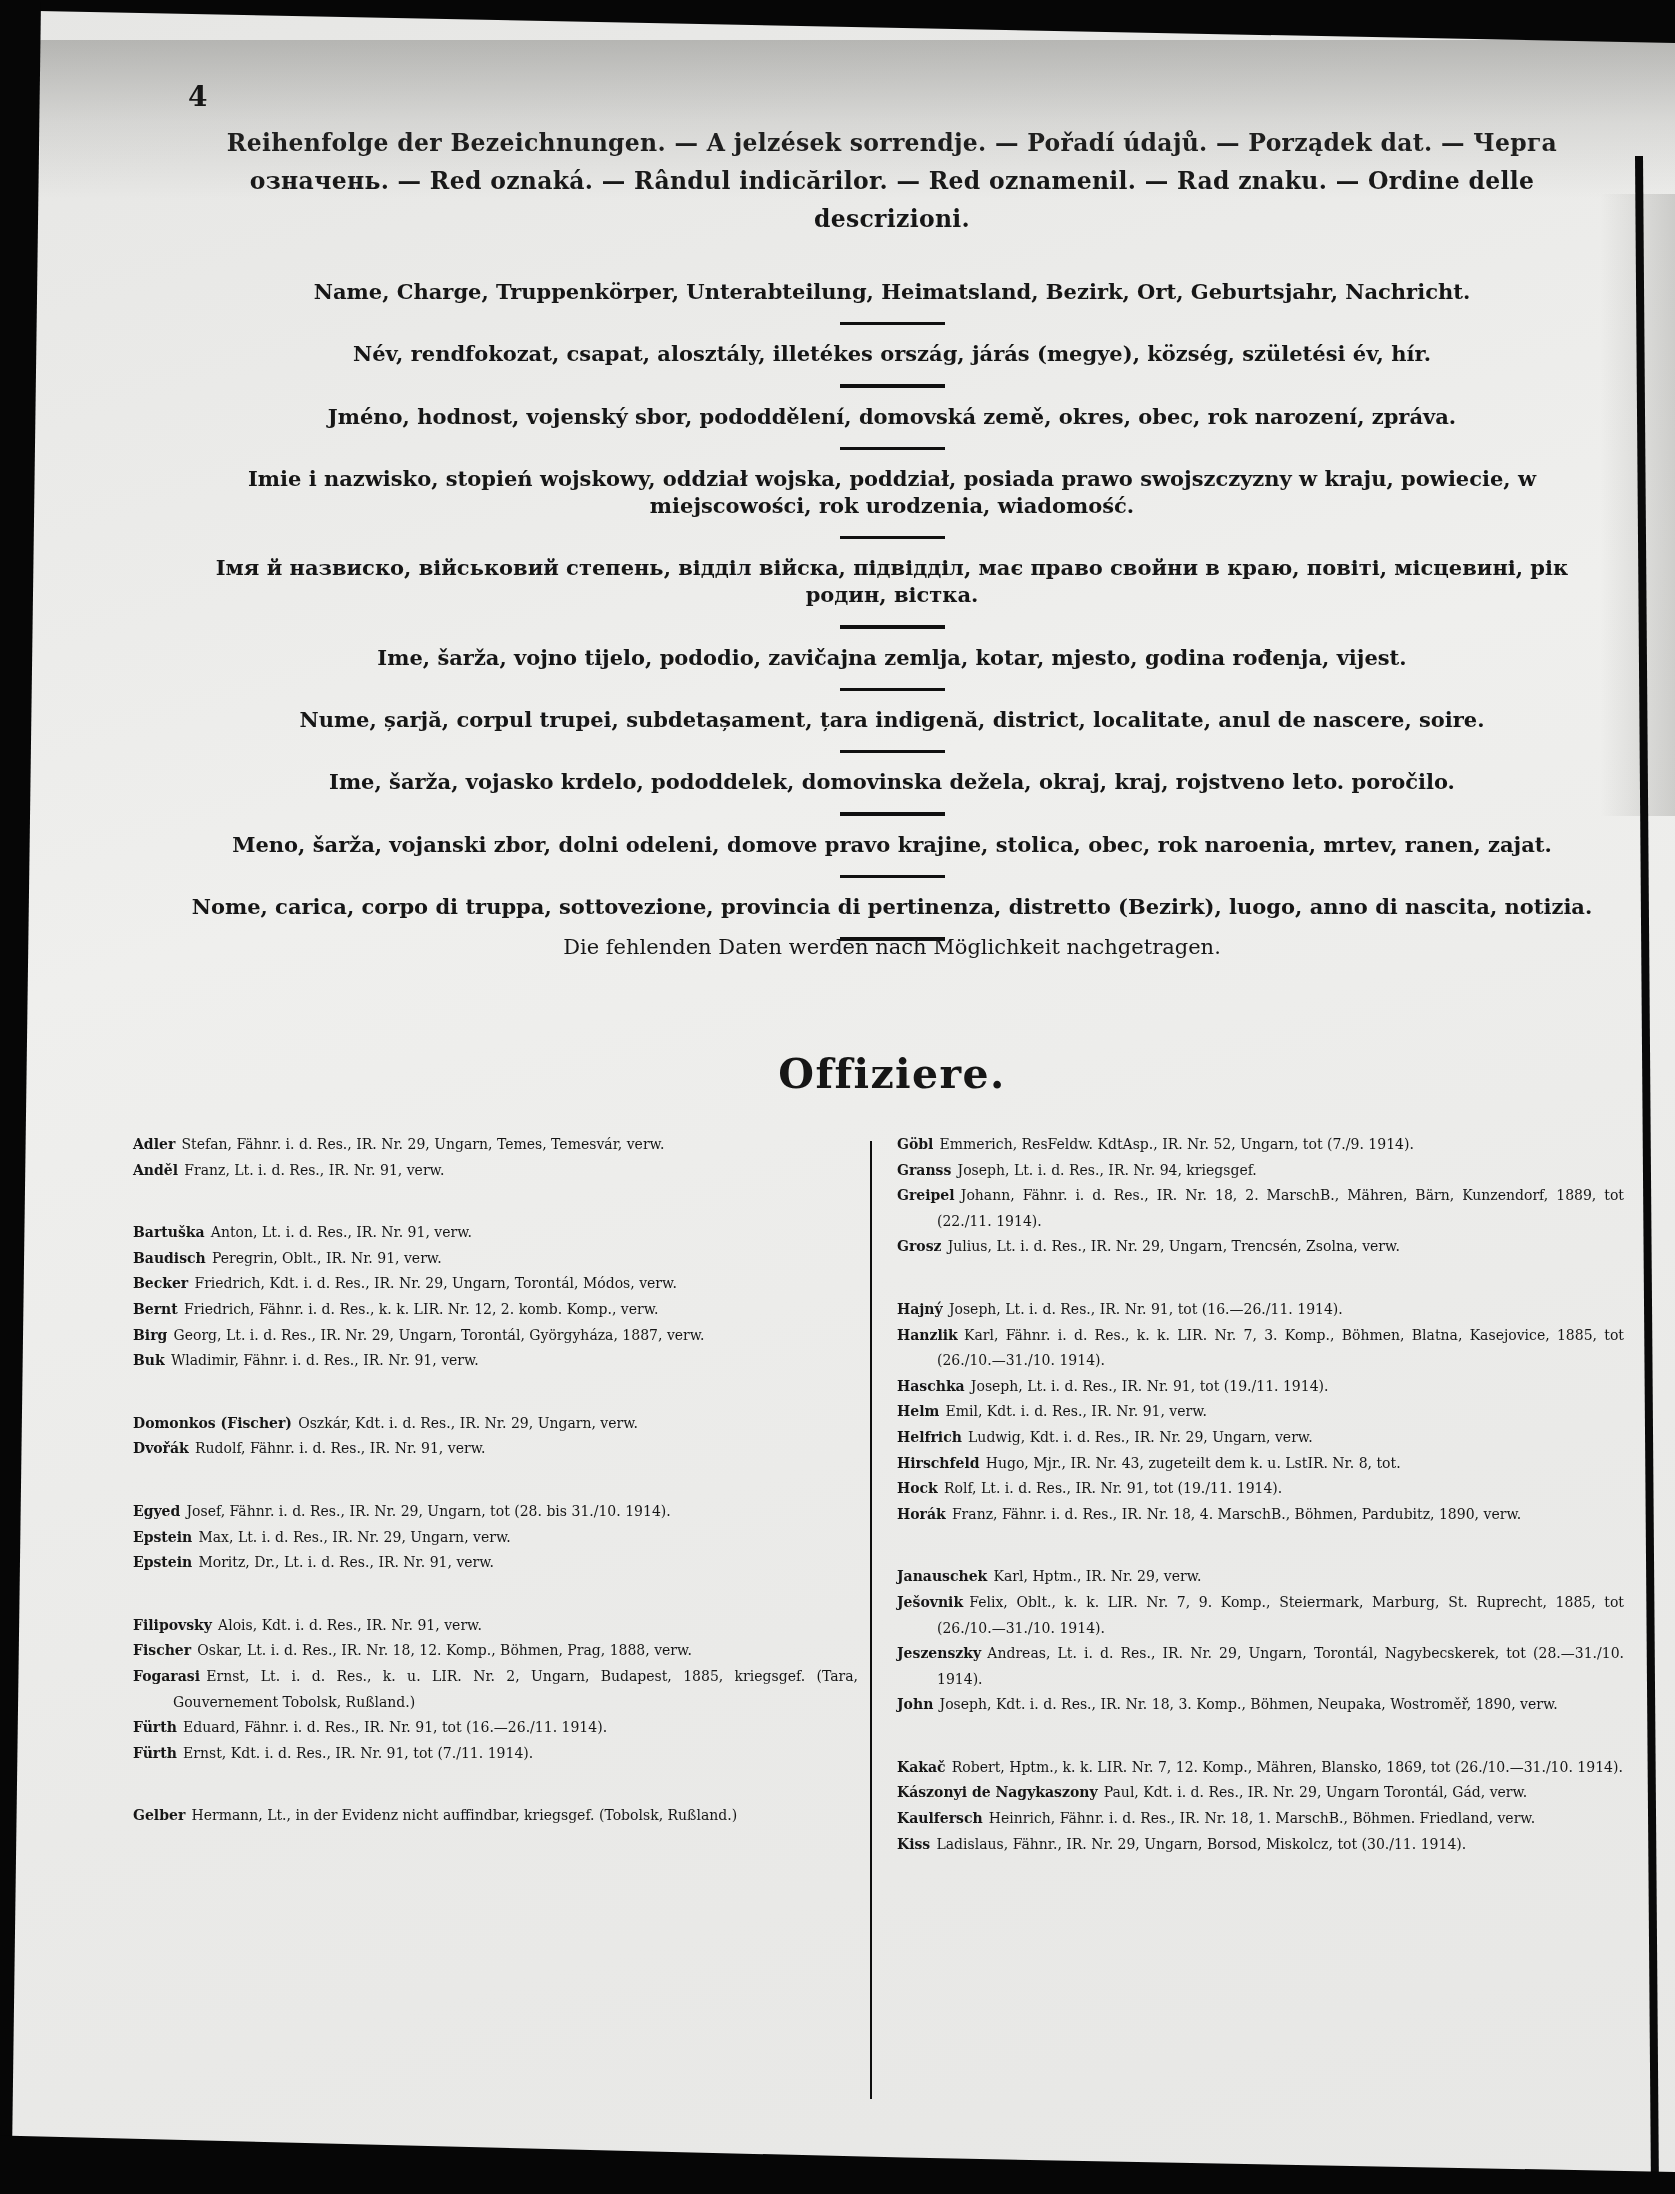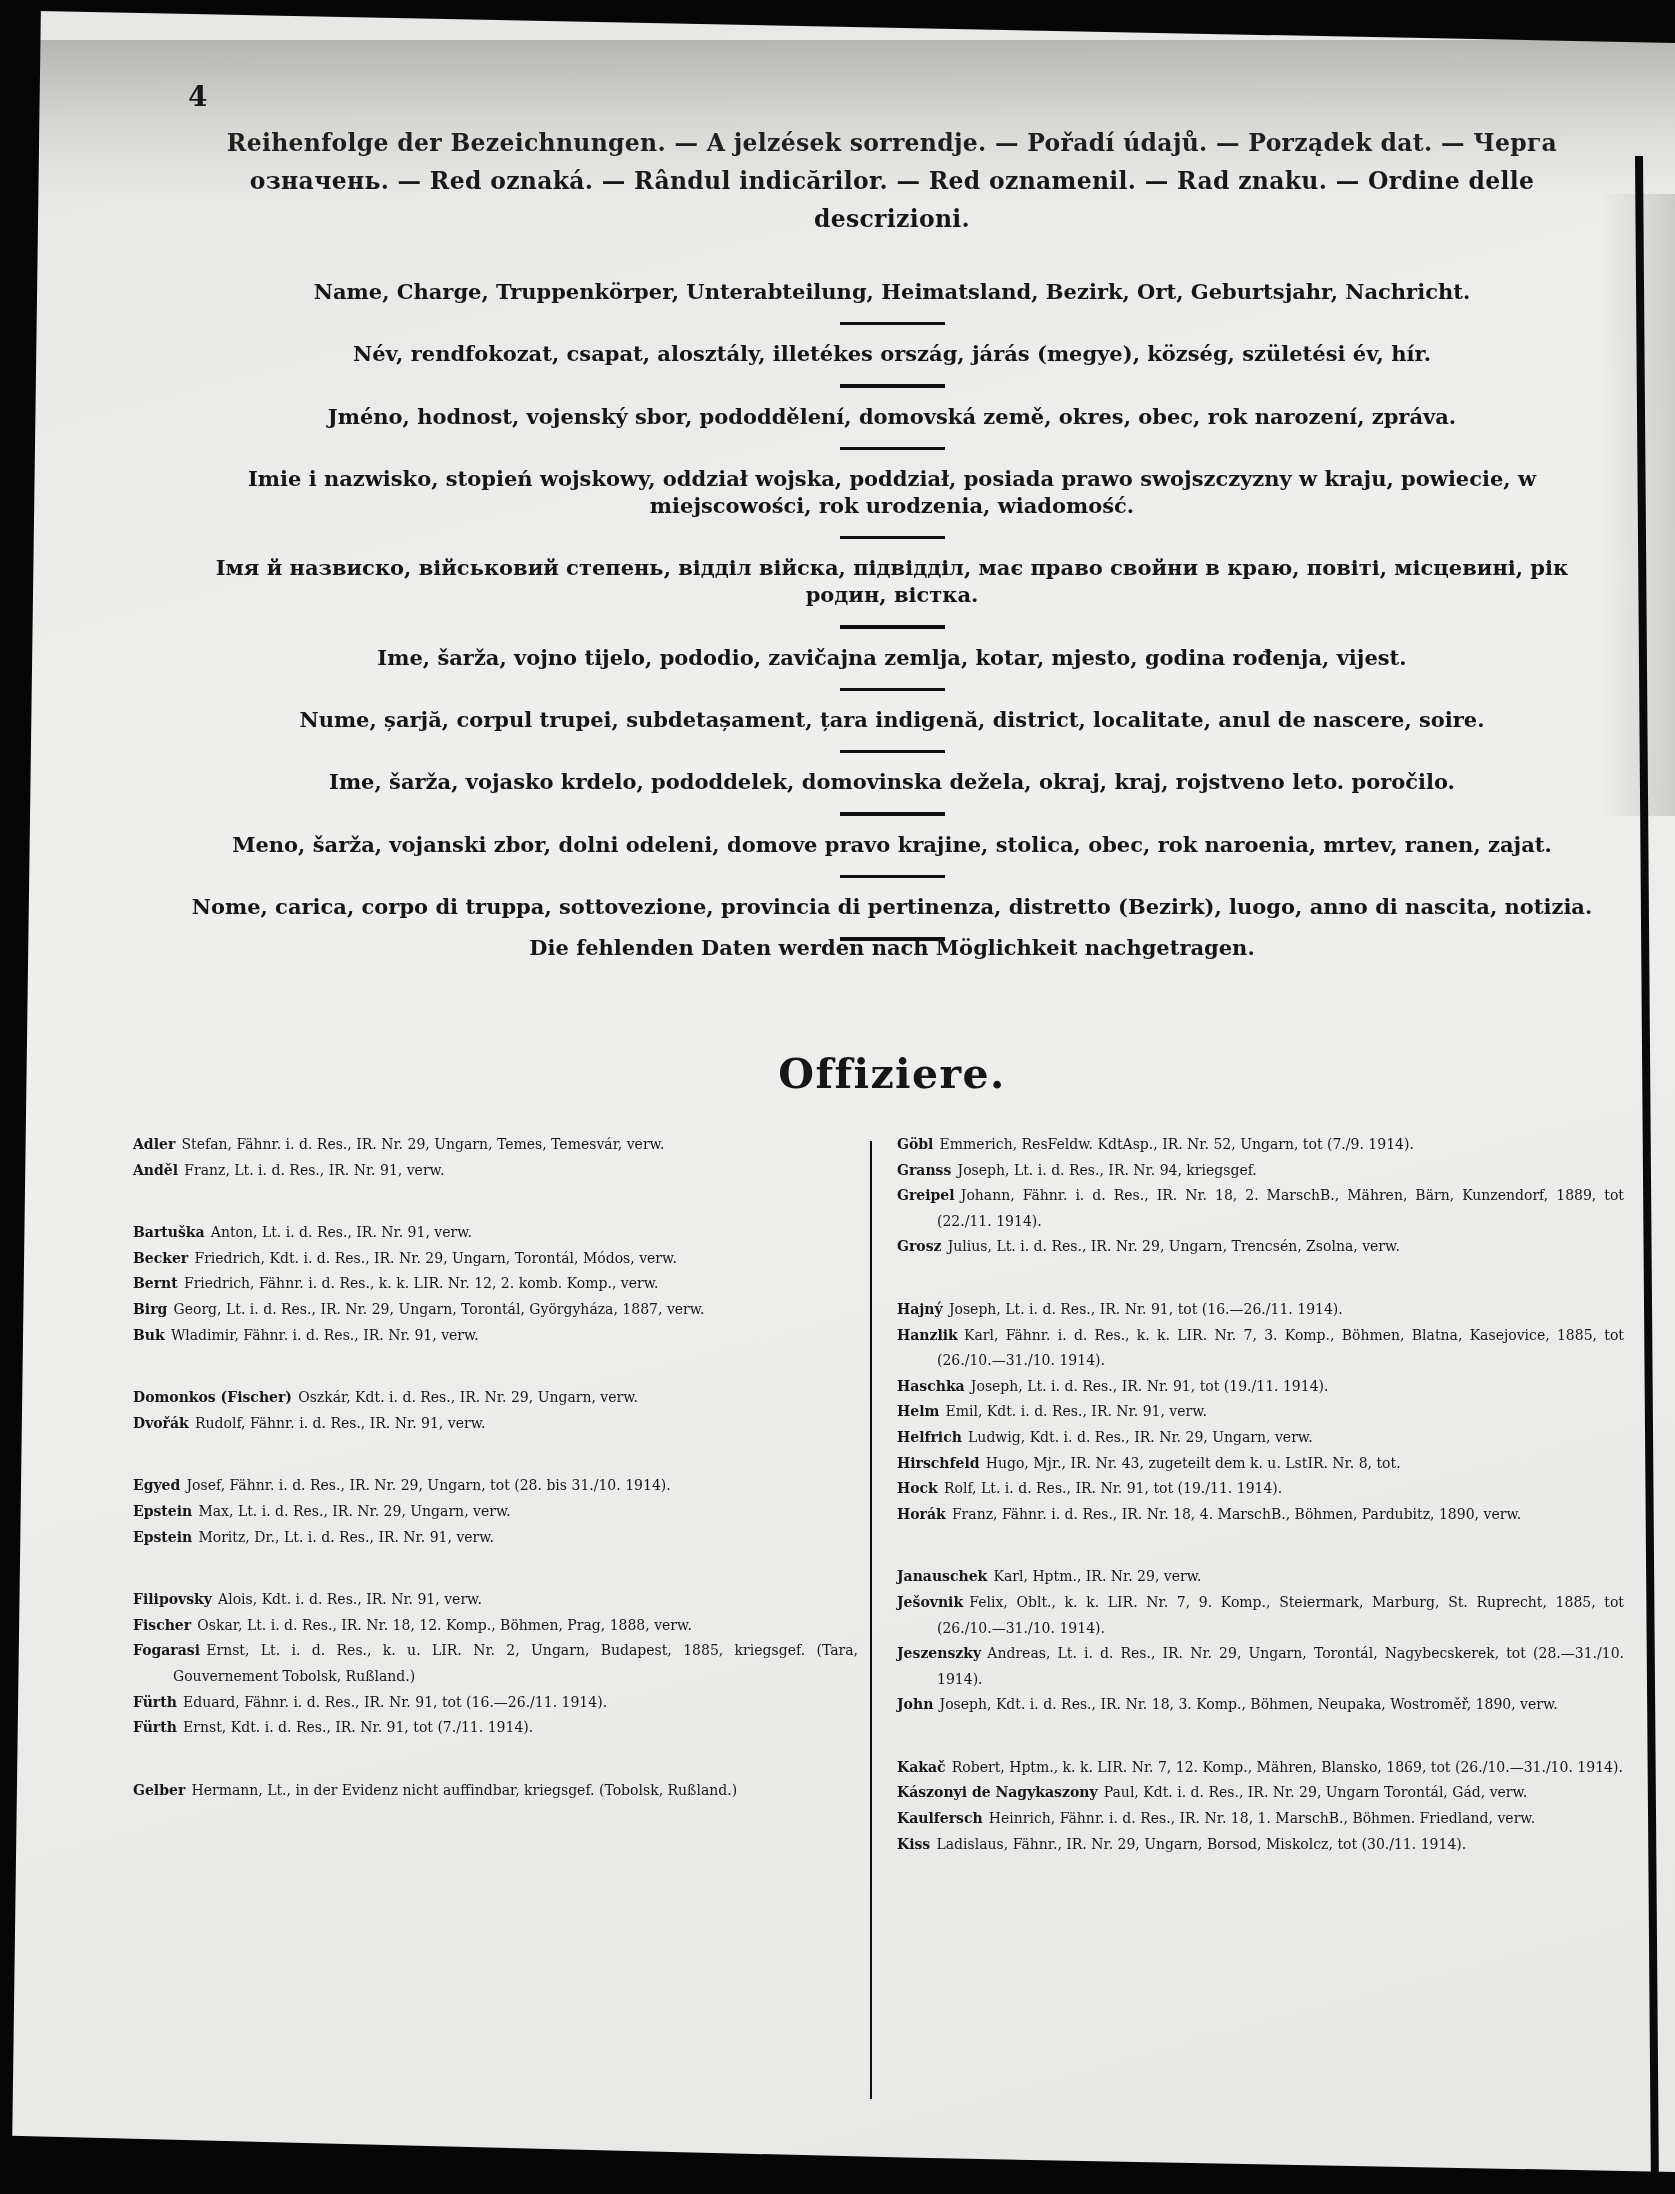--- a/index.html
+++ b/index.html
@@ -26,21 +26,21 @@
   .pagenum{position:absolute;left:188px;top:80px;font-size:28px;font-weight:700;z-index:6;}
 
   .header-seq{position:absolute;left:173px;top:124px;width:1438px;z-index:2;
     text-align:center;font-size:23.5px;font-weight:700;line-height:1.62;letter-spacing:0.3px;}
 
   .fieldlist{position:absolute;left:173px;top:271px;width:1438px;text-align:center;z-index:2;}
   .fieldlist p{margin:8px auto;font-size:21px;font-weight:700;line-height:1.28;}
   .rule{width:105px;height:3.5px;background:#101010;margin:16px auto;}
 
   .note{position:absolute;left:173px;top:935px;width:1438px;text-align:center;
-    font-size:21px;font-weight:700;z-index:2;}
+    font-size:21px;font-weight:400;z-index:2;}
 
   .section-title{position:absolute;left:173px;top:1050px;width:1438px;text-align:center;
     font-size:41px;font-weight:700;letter-spacing:1.4px;z-index:2;}
 
   .col{position:absolute;top:1132px;font-size:14px;line-height:25.6px;text-align:justify;z-index:2;}
   .col-left{left:133px;width:725px;}
   .col-right{left:897px;width:727px;}
   .group{margin:0 0 37px 0;}
   .entry{margin:0;padding-left:40px;text-indent:-40px;}
   .surname{font-weight:700;margin-right:6.2px;}
@@ -87,20 +87,21 @@
 
 <div class="section-title">Offiziere.</div>
 
 <div class="col col-left" id="col-left">
     <div class="group">
       <p class="entry"><span class="surname">Adler</span><span>Stefan, Fähnr. i. d. Res., IR. Nr. 29, Ungarn, Temes, Temesvár, verw.</span></p>
       <p class="entry"><span class="surname">Anděl</span><span>Franz, Lt. i. d. Res., IR. Nr. 91, verw.</span></p>
     </div>
     <div class="group">
       <p class="entry"><span class="surname">Bartuška</span><span>Anton, Lt. i. d. Res., IR. Nr. 91, verw.</span></p>
+      <p class="entry"><span class="surname">Baudisch</span><span>Peregrin, Oblt., IR. Nr. 91, verw.</span></p>
       <p class="entry"><span class="surname">Becker</span><span>Friedrich, Kdt. i. d. Res., IR. Nr. 29, Ungarn, Torontál, Módos, verw.</span></p>
       <p class="entry"><span class="surname">Bernt</span><span>Friedrich, Fähnr. i. d. Res., k. k. LIR. Nr. 12, 2. komb. Komp., verw.</span></p>
       <p class="entry"><span class="surname">Birg</span><span>Georg, Lt. i. d. Res., IR. Nr. 29, Ungarn, Torontál, Györgyháza, 1887, verw.</span></p>
       <p class="entry"><span class="surname">Buk</span><span>Wladimir, Fähnr. i. d. Res., IR. Nr. 91, verw.</span></p>
     </div>
     <div class="group">
       <p class="entry"><span class="surname">Domonkos (Fischer)</span><span>Oszkár, Kdt. i. d. Res., IR. Nr. 29, Ungarn, verw.</span></p>
       <p class="entry"><span class="surname">Dvořák</span><span>Rudolf, Fähnr. i. d. Res., IR. Nr. 91, verw.</span></p>
     </div>
     <div class="group">

